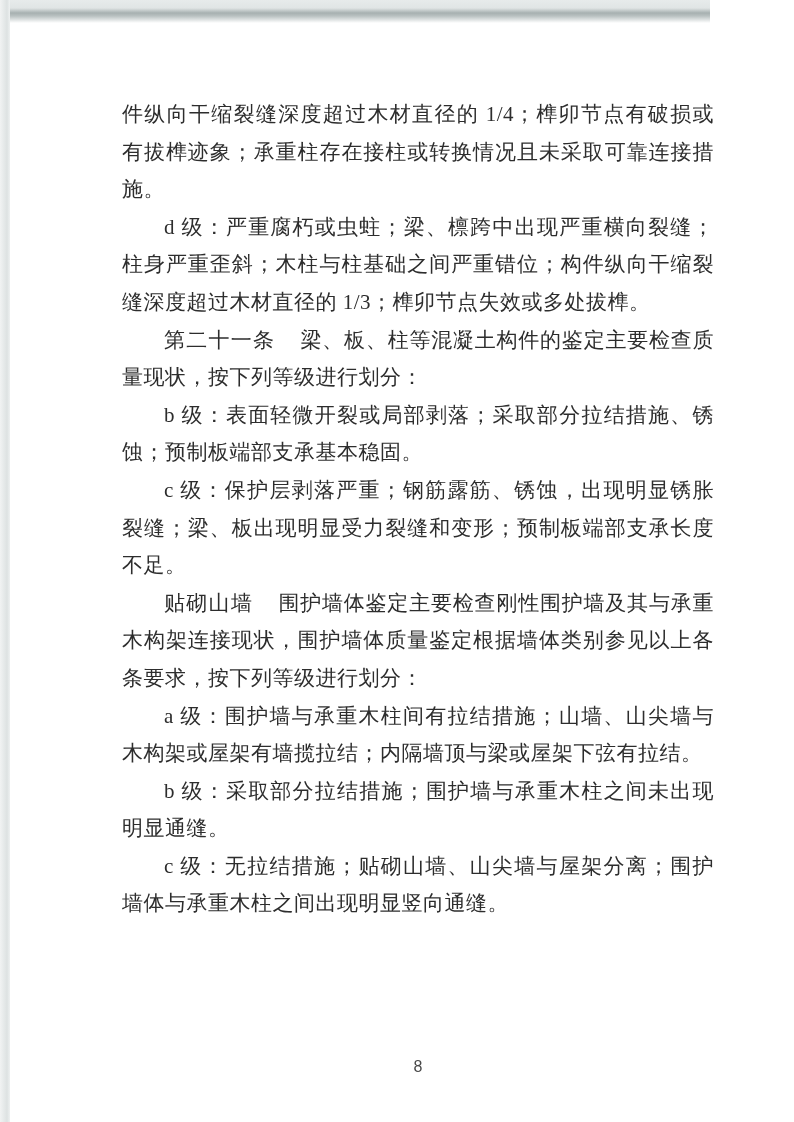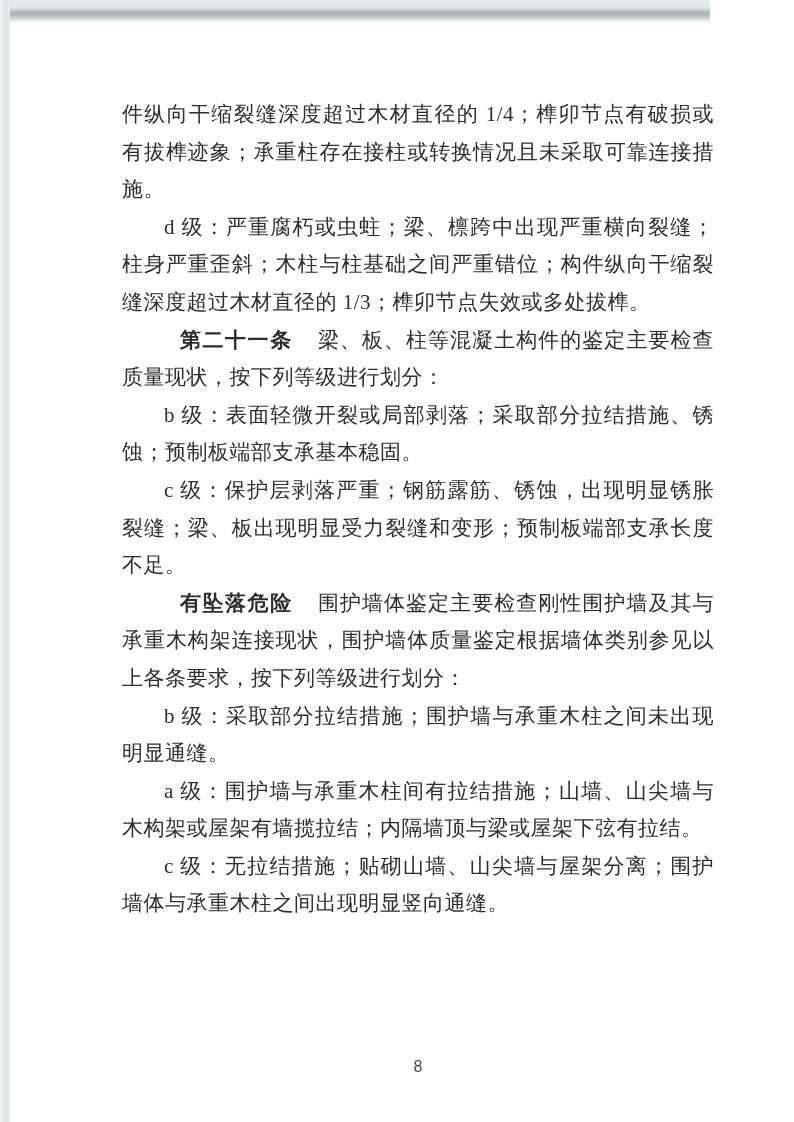--- a/index.html
+++ b/index.html
@@ -49,24 +49,23 @@
     letter-spacing: 0.5px;
   }
   .content p {
     margin: 0;
     text-indent: 2em;
   }
   .content p.no-indent {
     text-indent: 0;
   }
   .content strong {
-    font-weight: 700;
+    font-weight: 400;
     margin-right: 1.2em;
     letter-spacing: 1px;
-    margin-left: 16px;
   }
   .page-number {
     position: absolute;
     left: 122px;
     width: 592px;
     top: 1058px;
     text-align: center;
     font-family: "Liberation Sans", "DejaVu Sans", sans-serif;
     font-size: 16px;
     color: #4a4a4a;
@@ -78,20 +77,20 @@
 <div class="page">
   <div class="scan-edge-top"></div>
   <div class="scan-edge-left"></div>
 
   <div class="content" id="content">
       <p class="no-indent"><span>件纵向干缩裂缝深度超过木材直径的 1/4；榫卯节点有破损或有拔榫迹象；承重柱存在接柱或转换情况且未采取可靠连接措施。</span></p>
       <p><span>d 级：严重腐朽或虫蛀；梁、檩跨中出现严重横向裂缝；柱身严重歪斜；木柱与柱基础之间严重错位；构件纵向干缩裂缝深度超过木材直径的 1/3；榫卯节点失效或多处拔榫。</span></p>
       <p><strong>第二十一条</strong><span>梁、板、柱等混凝土构件的鉴定主要检查质量现状，按下列等级进行划分：</span></p>
       <p><span>b 级：表面轻微开裂或局部剥落；采取部分拉结措施、锈蚀；预制板端部支承基本稳固。</span></p>
       <p><span>c 级：保护层剥落严重；钢筋露筋、锈蚀，出现明显锈胀裂缝；梁、板出现明显受力裂缝和变形；预制板端部支承长度不足。</span></p>
-      <p><strong>有坠落危险</strong><span>围护墙体鉴定主要检查刚性围护墙及其与承重木构架连接现状，围护墙体质量鉴定根据墙体类别参见以上各条要求，按下列等级进行划分：</span></p>
+      <p><strong>贴砌山墙</strong><span>围护墙体鉴定主要检查刚性围护墙及其与承重木构架连接现状，围护墙体质量鉴定根据墙体类别参见以上各条要求，按下列等级进行划分：</span></p>
+      <p><span>a 级：围护墙与承重木柱间有拉结措施；山墙、山尖墙与木构架或屋架有墙揽拉结；内隔墙顶与梁或屋架下弦有拉结。</span></p>
       <p><span>b 级：采取部分拉结措施；围护墙与承重木柱之间未出现明显通缝。</span></p>
-      <p><span>a 级：围护墙与承重木柱间有拉结措施；山墙、山尖墙与木构架或屋架有墙揽拉结；内隔墙顶与梁或屋架下弦有拉结。</span></p>
       <p><span>c 级：无拉结措施；贴砌山墙、山尖墙与屋架分离；围护墙体与承重木柱之间出现明显竖向通缝。</span></p>
     </div>
 
   <div class="page-number">8</div>
 </div>
 
 </body></html>

